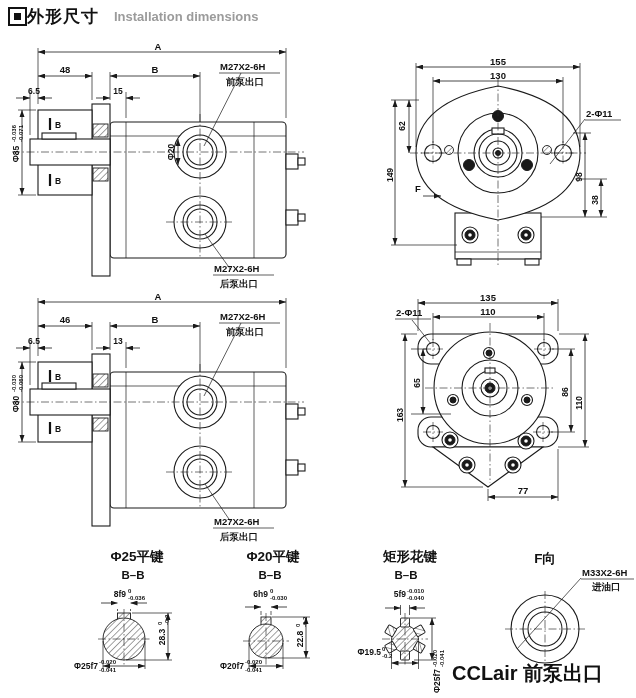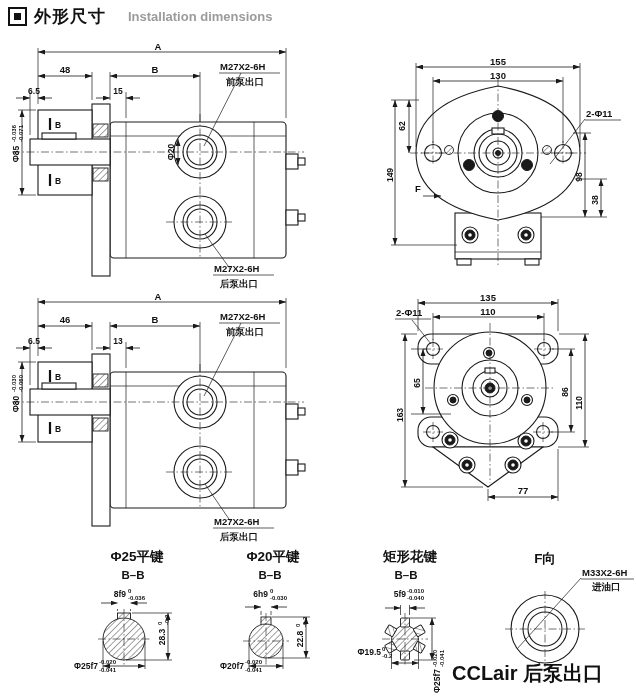--- a/index.html
+++ b/index.html
@@ -1,19 +1,19 @@
 <!DOCTYPE html>
 <html><head>
 <meta charset="utf-8">
 <style>
   html,body{margin:0;padding:0;background:#fff;}
   .page{position:relative;width:636px;height:698px;background:#fff;overflow:hidden;
         font-family:"Liberation Sans","DejaVu Sans",sans-serif;}
   
-  .hdr{position:absolute;left:8px;top:5px;display:flex;align-items:center;gap:7px;}
+  .hdr{position:absolute;left:8px;top:5px;display:flex;align-items:center;}
   .hdr-icon{width:15px;height:15px;border:2.5px solid #111;display:flex;align-items:center;justify-content:center;}
   .hdr-icon-inner{width:7px;height:7px;background:#111;}
   .hdr-title{font-size:17px;font-weight:bold;color:#111;letter-spacing:1px;}
   .hdr-sub{font-size:13px;font-weight:bold;color:#9b9b9b;margin-left:15px;}
   
   .drw{position:absolute;}
   .ol{fill:none;stroke:#1a1a1a;stroke-width:1.1;}
   .olw{fill:#fff;stroke:#1a1a1a;stroke-width:1.1;}
   .thin{fill:none;stroke:#1a1a1a;stroke-width:0.7;}
   .dim{fill:none;stroke:#1a1a1a;stroke-width:0.8;}
@@ -582,15 +582,15 @@
         <circle class="ol" cx="545" cy="84" r="17"></circle>
       <line class="cl" x1="505" y1="84" x2="585" y2="84"></line>
         <line class="cl" x1="545" y1="46" x2="545" y2="122"></line>
       <line class="thin" x1="581" y1="33" x2="517" y2="104"></line>
       <text class="dt" x="582" y="31">M33X2-6H</text>
       <line class="thin" x1="581" y1="34" x2="634" y2="34"></line>
       <text class="cjk" x="592" y="45">进油口</text>
     </g>
   </svg>
 
-  <div class="logo">CCLair 后泵出口</div>
+  <div class="logo">CCLair 前泵出口</div>
 
 </div>
 
 </body></html>

